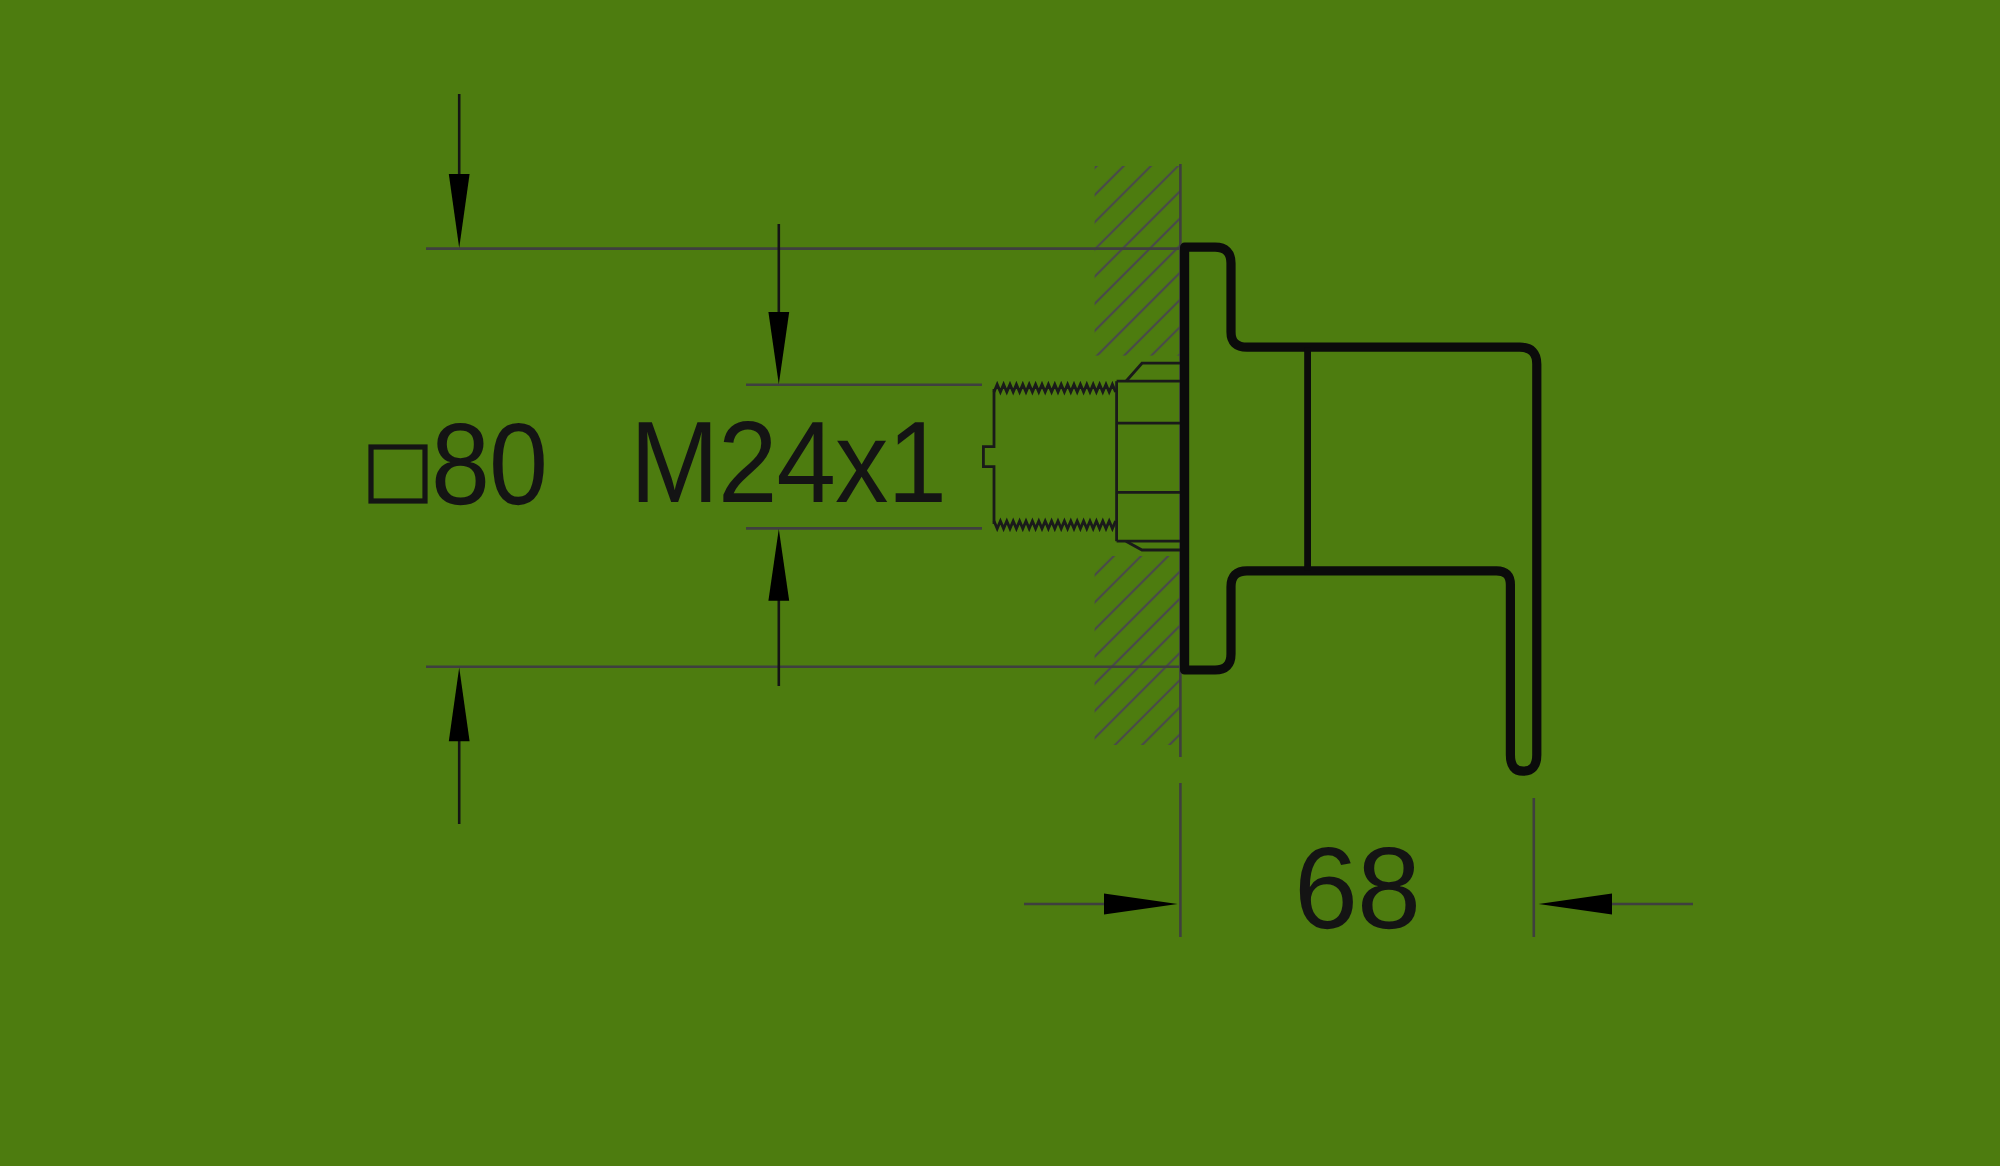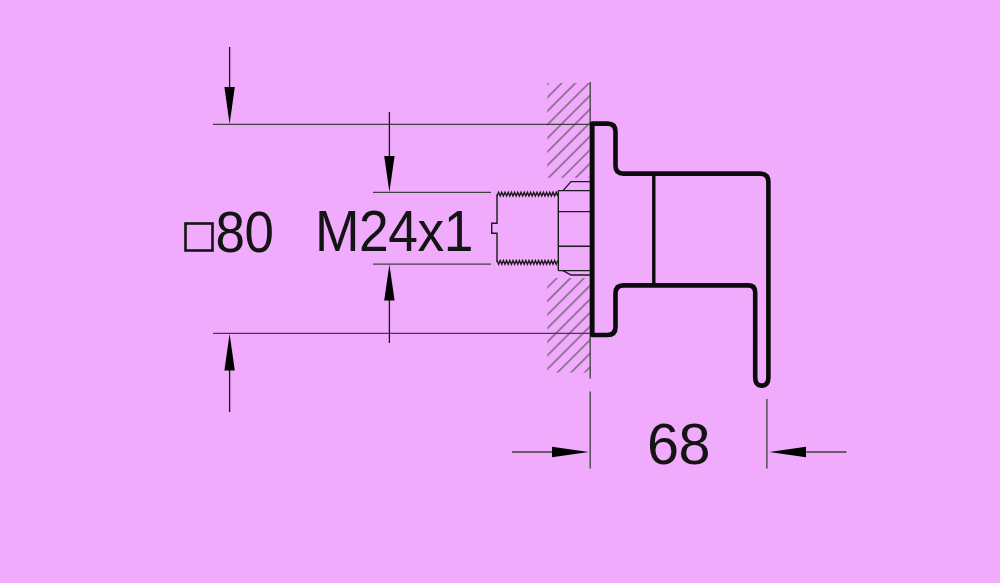--- a/index.html
+++ b/index.html
@@ -5,21 +5,21 @@
   html, body {
     margin: 0;
     padding: 0;
     background: #ffffff;
     font-family: "Liberation Sans", "DejaVu Sans", sans-serif;
   }
   .stage {
     position: relative;
     width: 1000px;
     height: 583px;
-    background: #f0abfc;
+    background: #4d7c0f;
     overflow: hidden;
   }
   .dim-text {
     font-family: "Liberation Sans", "DejaVu Sans", sans-serif;
     font-size: 58px;
     letter-spacing: -0.5px;
     fill: #141414;
   }
   svg { display: block; }
 </style>

